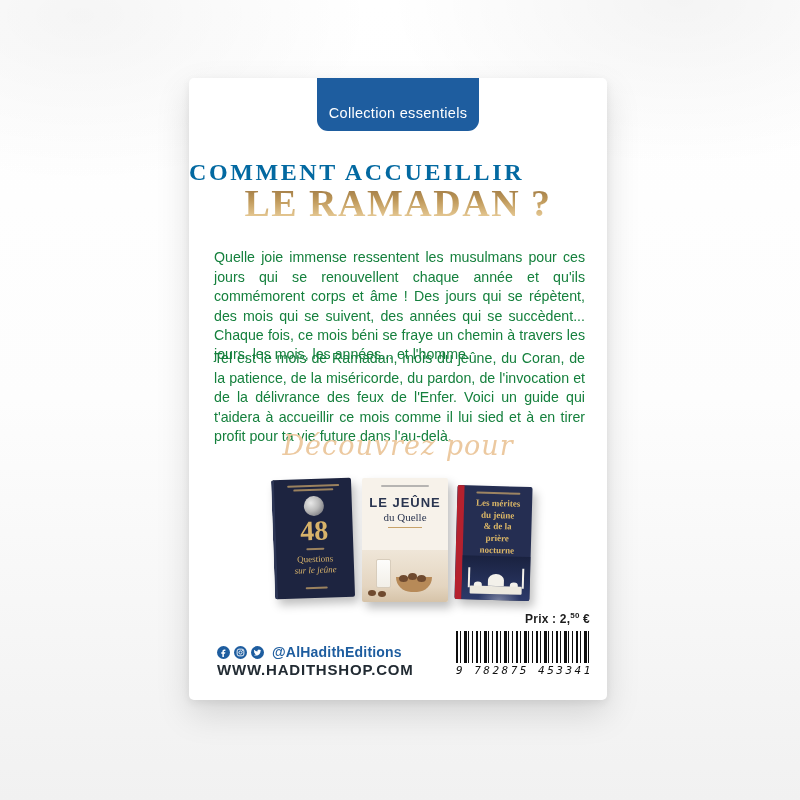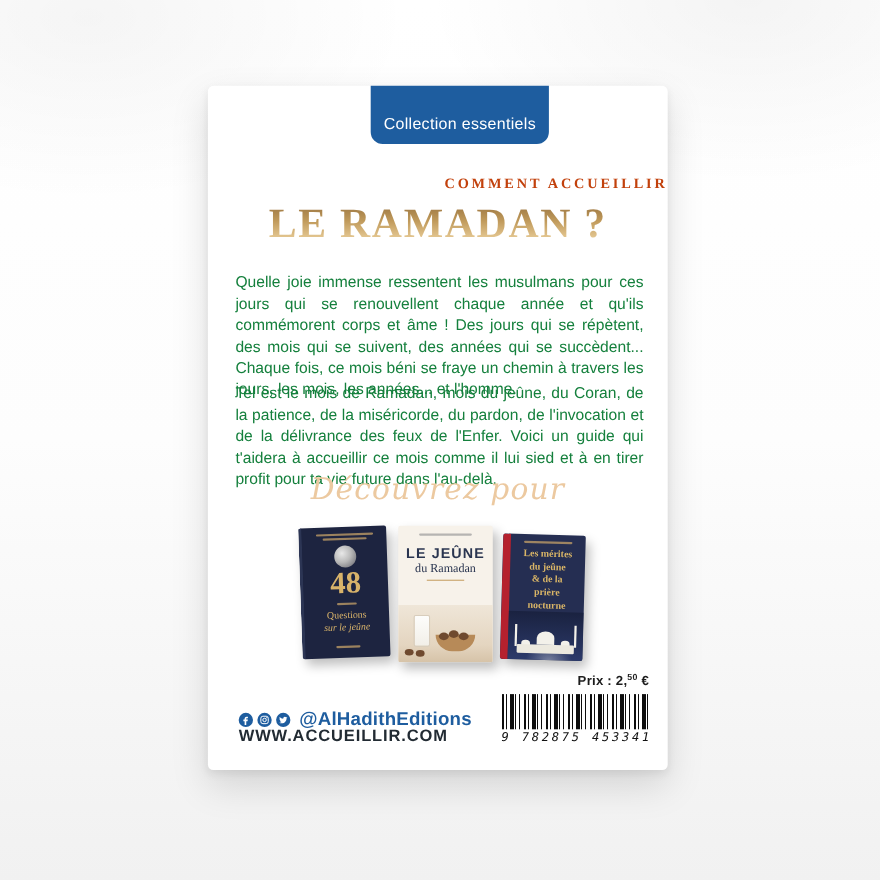--- a/index.html
+++ b/index.html
@@ -21,27 +21,27 @@
     background:#fff;border-radius:5px;
     box-shadow:0 14px 34px rgba(0,0,0,.13),0 3px 8px rgba(0,0,0,.07);
   }
   
   .badge{
     position:absolute;top:0;left:50%;transform:translateX(-50%);
     width:162px;height:53px;background:#1e5d9f;
     border-radius:0 0 11px 11px;
     display:flex;align-items:flex-end;justify-content:center;
     padding-bottom:10px;box-sizing:border-box;
-    color:#fff;font-size:14.5px;letter-spacing:.3px;margin-left:20px;
+    color:#fff;font-size:14.5px;letter-spacing:.3px;
   }
   
   .title-sub{
-    position:absolute;top:81px;left:0;width:100%;text-align:right;
+    position:absolute;top:81px;left:0;width:100%;text-align:left;
     font-family:"Liberation Serif","DejaVu Serif",serif;
-    font-size:13px;font-weight:bold;letter-spacing:2.6px;color:#c2410c;
+    font-size:24px;font-weight:bold;letter-spacing:2.6px;color:#0369a1;
   }
   .title-main{
     position:absolute;top:103px;left:0;width:100%;text-align:center;
     font-family:"Liberation Serif","DejaVu Serif",serif;
     font-size:38px;font-weight:bold;letter-spacing:1.5px;
     color:#b9904f;
     background:linear-gradient(180deg,#8f6a3a 0%,#c09a5b 45%,#eed3a0 90%);
     -webkit-background-clip:text;background-clip:text;
     -webkit-text-fill-color:transparent;
   }
@@ -151,21 +151,21 @@
   
   .social-row{
     position:absolute;left:28px;top:566px;display:flex;align-items:center;gap:4px;
   }
   .sicon{
     width:13px;height:13px;border-radius:50%;background:#1e5d9f;
     display:flex;align-items:center;justify-content:center;flex:0 0 auto;
   }
   .sicon svg{display:block;}
   .handle{
-    color:#1e5d9f;font-size:17px;font-weight:bold;margin-left:4px;letter-spacing:.2px;
+    color:#1e5d9f;font-size:14px;font-weight:bold;margin-left:4px;letter-spacing:.2px;
   }
   .website{
     position:absolute;left:28px;top:583px;color:#222b33;
     font-size:15px;font-weight:bold;letter-spacing:.8px;
   }
 </style>
 </head>
 <body>
 
 <div class="stage">
@@ -193,21 +193,21 @@
       <div class="b1-title">
         <div>Questions</div>
         <div class="it">sur le jeûne</div>
       </div>
       <div class="tiny-bar gold-bar" style="width:22px;margin-top:10px"></div>
     </div>
 
     <div class="mini book2 mini-shadow">
       <div class="tiny-bar gray-bar" style="width:48px"></div>
       <div class="b2-title">LE JEÛNE</div>
-      <div class="b2-sub">du Ramadan</div>
+      <div class="b2-sub">du Quelle</div>
       <div class="b2-rule"></div>
       <div class="b2-photo">
         <div class="glass"></div>
         <div class="bowl"></div>
         <div class="date" style="left:37px;bottom:20px"></div>
         <div class="date" style="left:46px;bottom:22px"></div>
         <div class="date" style="left:55px;bottom:20px"></div>
         <div class="date" style="left:6px;bottom:6px;width:8px;height:6px"></div>
         <div class="date" style="left:16px;bottom:5px;width:8px;height:6px"></div>
       </div>
@@ -253,16 +253,16 @@
             <circle cx="17.5" cy="6.5" r="1.4" fill="#ffffff" stroke="none"></circle>
           </svg>
       </span>
       <span class="sicon">
         <svg width="9" height="9" viewBox="0 0 24 24">
             <path fill="#ffffff" d="M22 6.3c-.7.3-1.5.6-2.3.7.8-.5 1.5-1.3 1.8-2.3-.8.5-1.7.8-2.6 1A4.1 4.1 0 0 0 11.8 9 11.7 11.7 0 0 1 3.3 4.7a4.1 4.1 0 0 0 1.3 5.5c-.7 0-1.3-.2-1.9-.5 0 2 1.4 3.7 3.3 4.1-.6.2-1.2.2-1.9.1a4.1 4.1 0 0 0 3.9 2.9A8.3 8.3 0 0 1 2 18.5a11.7 11.7 0 0 0 6.3 1.8c7.5 0 11.7-6.3 11.7-11.7v-.5c.8-.6 1.5-1.3 2-2.1z"></path>
           </svg>
       </span>
       <span class="handle">@AlHadithEditions</span>
     </div>
-    <div class="website">WWW.ACCUEILLIR.COM</div>
+    <div class="website">WWW.HADITHSHOP.COM</div>
 
   </div>
 </div>
 
 </body></html>

